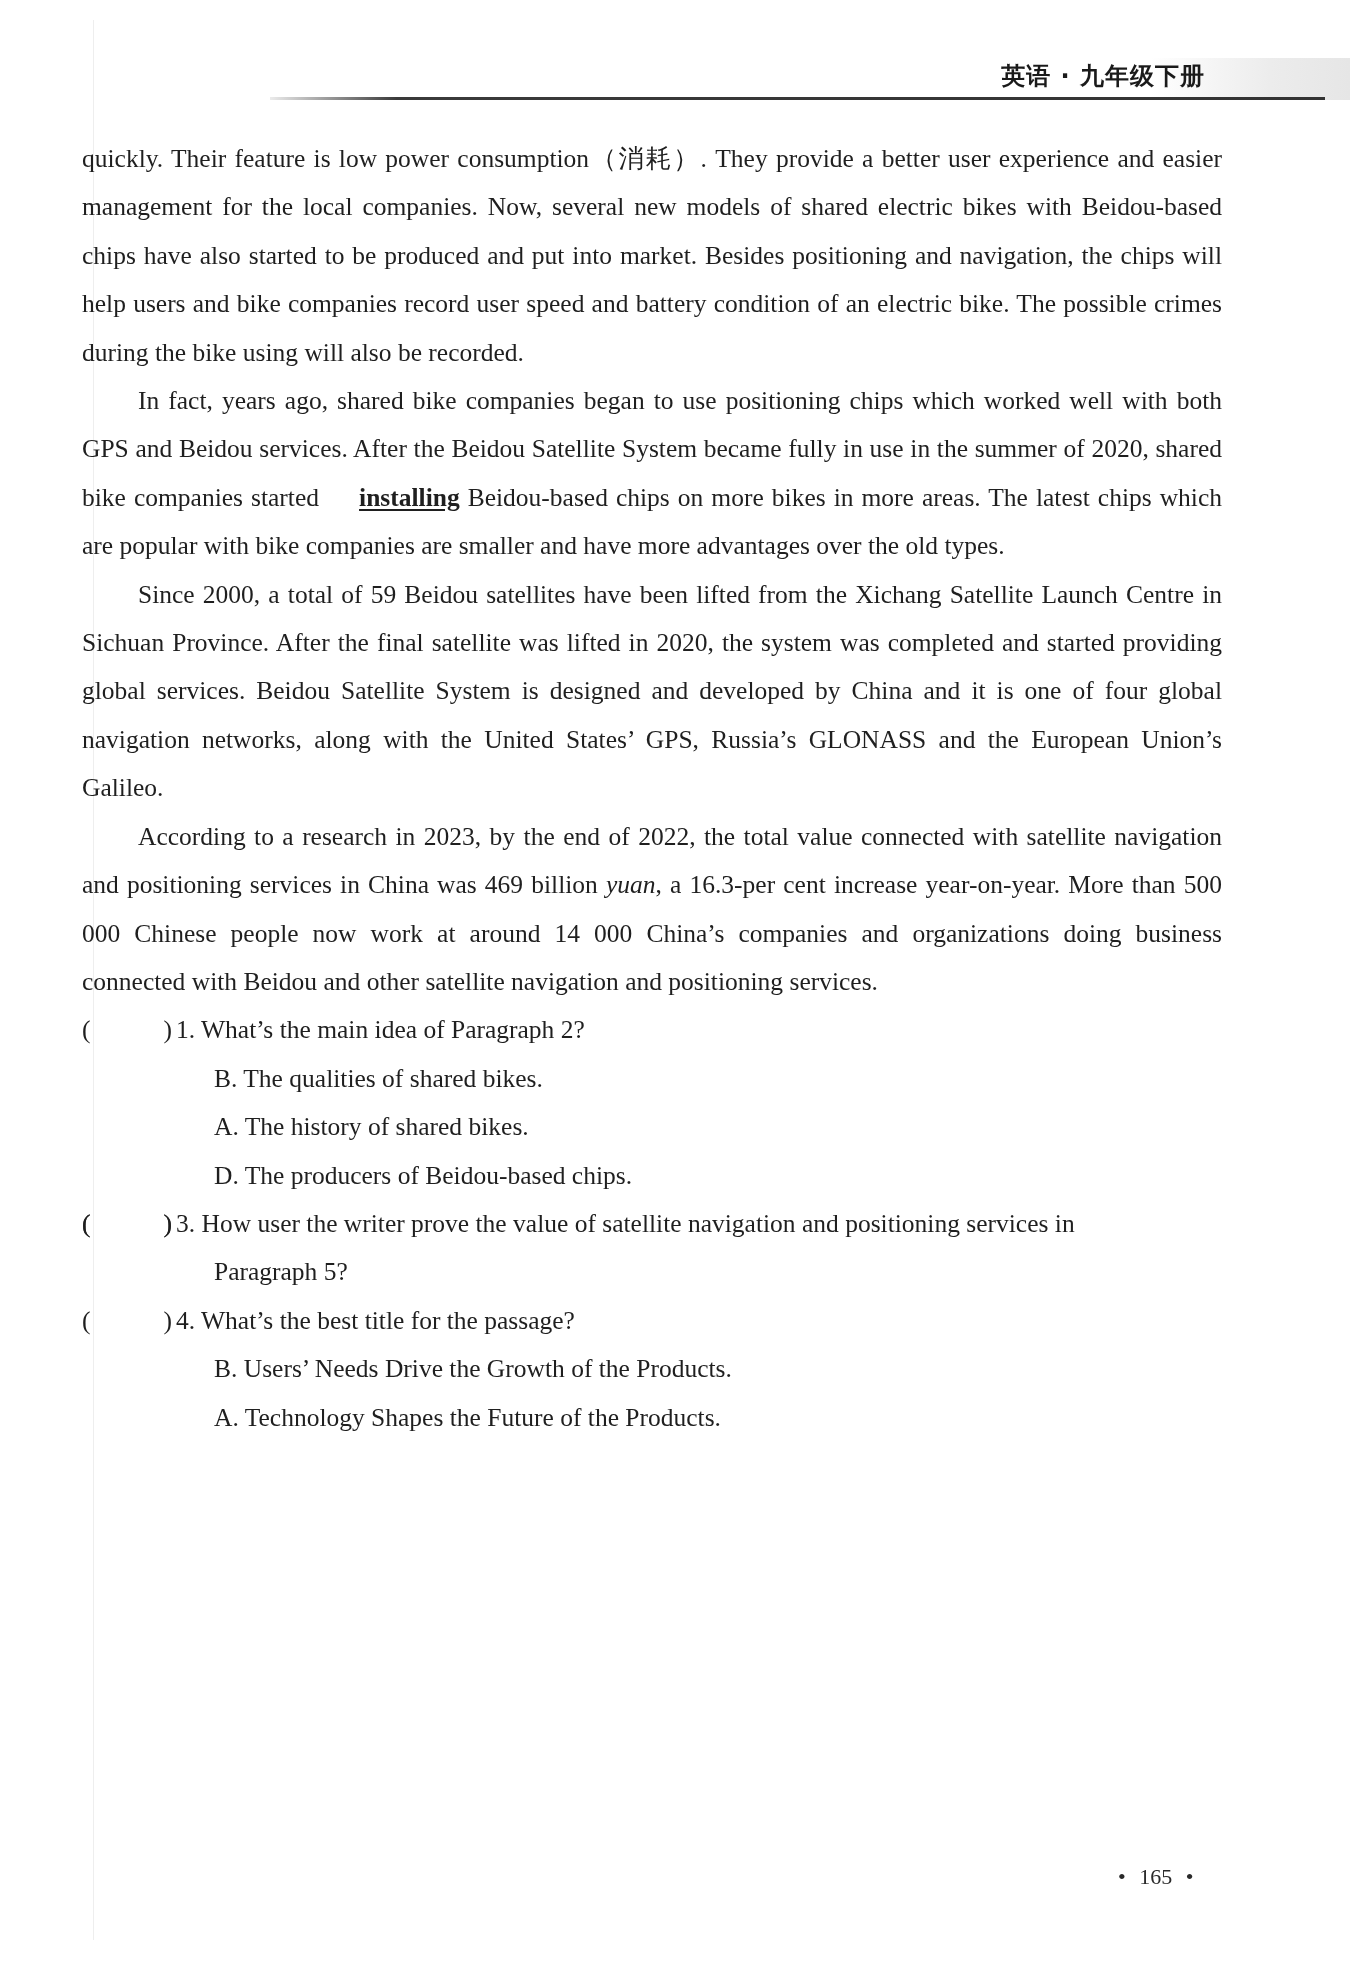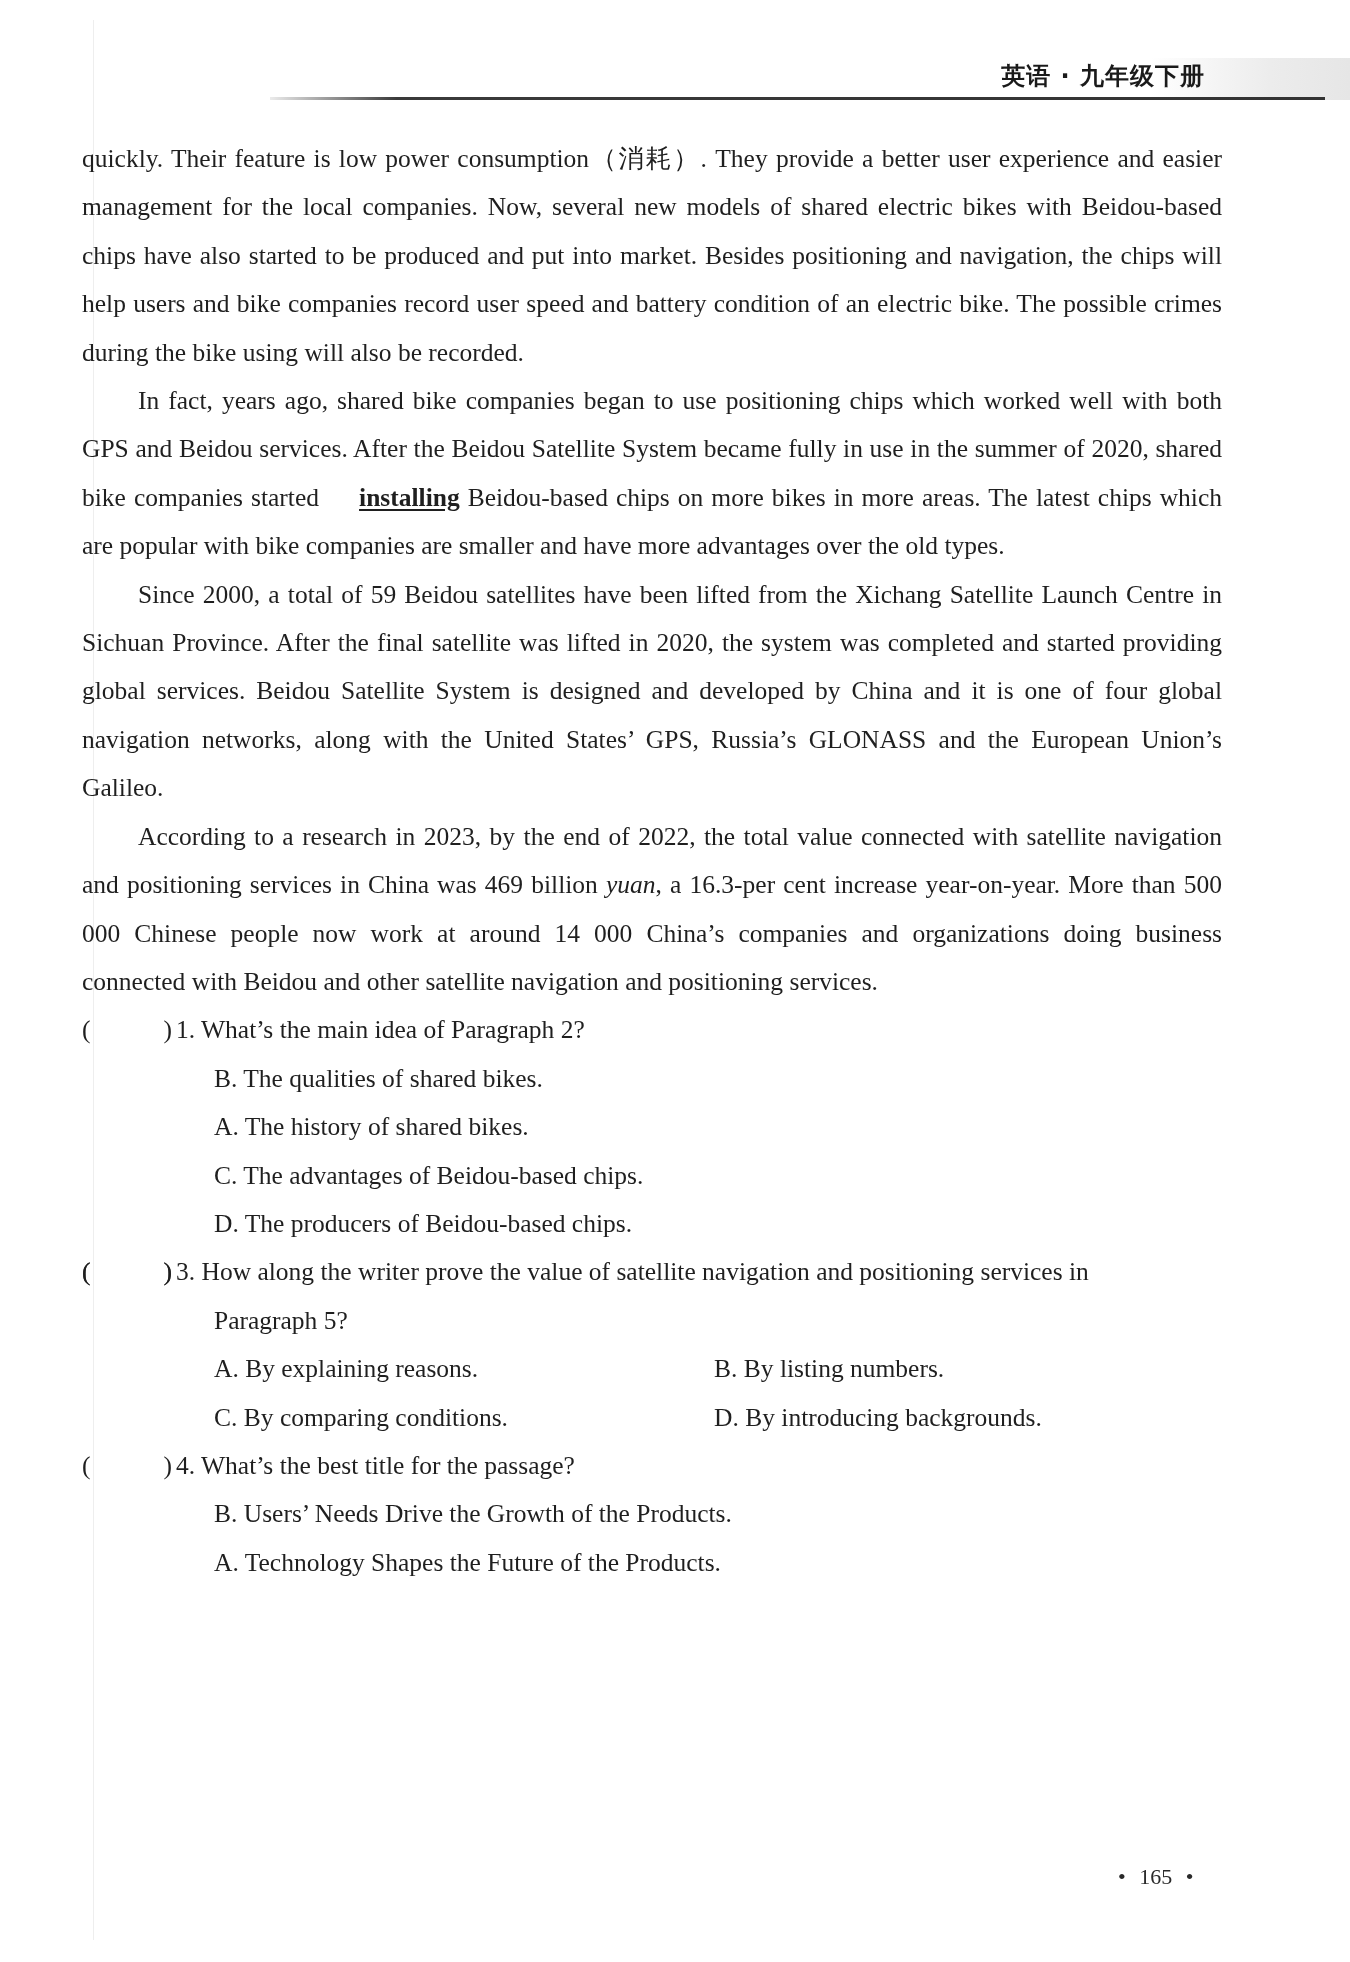--- a/index.html
+++ b/index.html
@@ -155,52 +155,41 @@
         <span>(</span>
         <span>)</span>
       </div>
       <div class="q-stem">
         <span>1.</span>
         <span>What’s the main idea of Paragraph 2?</span>
       </div>
       <div class="opts">
         <div class="opt">B. The qualities of shared bikes.</div>
         <div class="opt">A. The history of shared bikes.</div>
-        <div class="opt">C. The advantages of Beidou-based chips.</div>
         <div class="opt">D. The producers of Beidou-based chips.</div>
       </div>
     </div>
 
     <div class="question">
       <div class="q-paren">
         <span>(</span>
         <span>)</span>
       </div>
     </div>
 
     <div class="question">
       <div class="q-paren">
         <span>(</span>
         <span>)</span>
       </div>
       <div class="q-stem">
         <span>3.</span>
-        <span>How along the writer prove the value of satellite navigation and positioning services in</span>
+        <span>How user the writer prove the value of satellite navigation and positioning services in</span>
       </div>
       <div class="q-stem-cont">Paragraph 5?</div>
-      <div class="opts">
-        <div class="opt-row">
-          <div class="opt half">A. By explaining reasons.</div>
-          <div class="opt">B. By listing numbers.</div>
-        </div>
-        <div class="opt-row">
-          <div class="opt half">C. By comparing conditions.</div>
-          <div class="opt">D. By introducing backgrounds.</div>
-        </div>
-      </div>
     </div>
 
     <div class="question">
       <div class="q-paren">
         <span>(</span>
         <span>)</span>
       </div>
       <div class="q-stem">
         <span>4.</span>
         <span>What’s the best title for the passage?</span>

